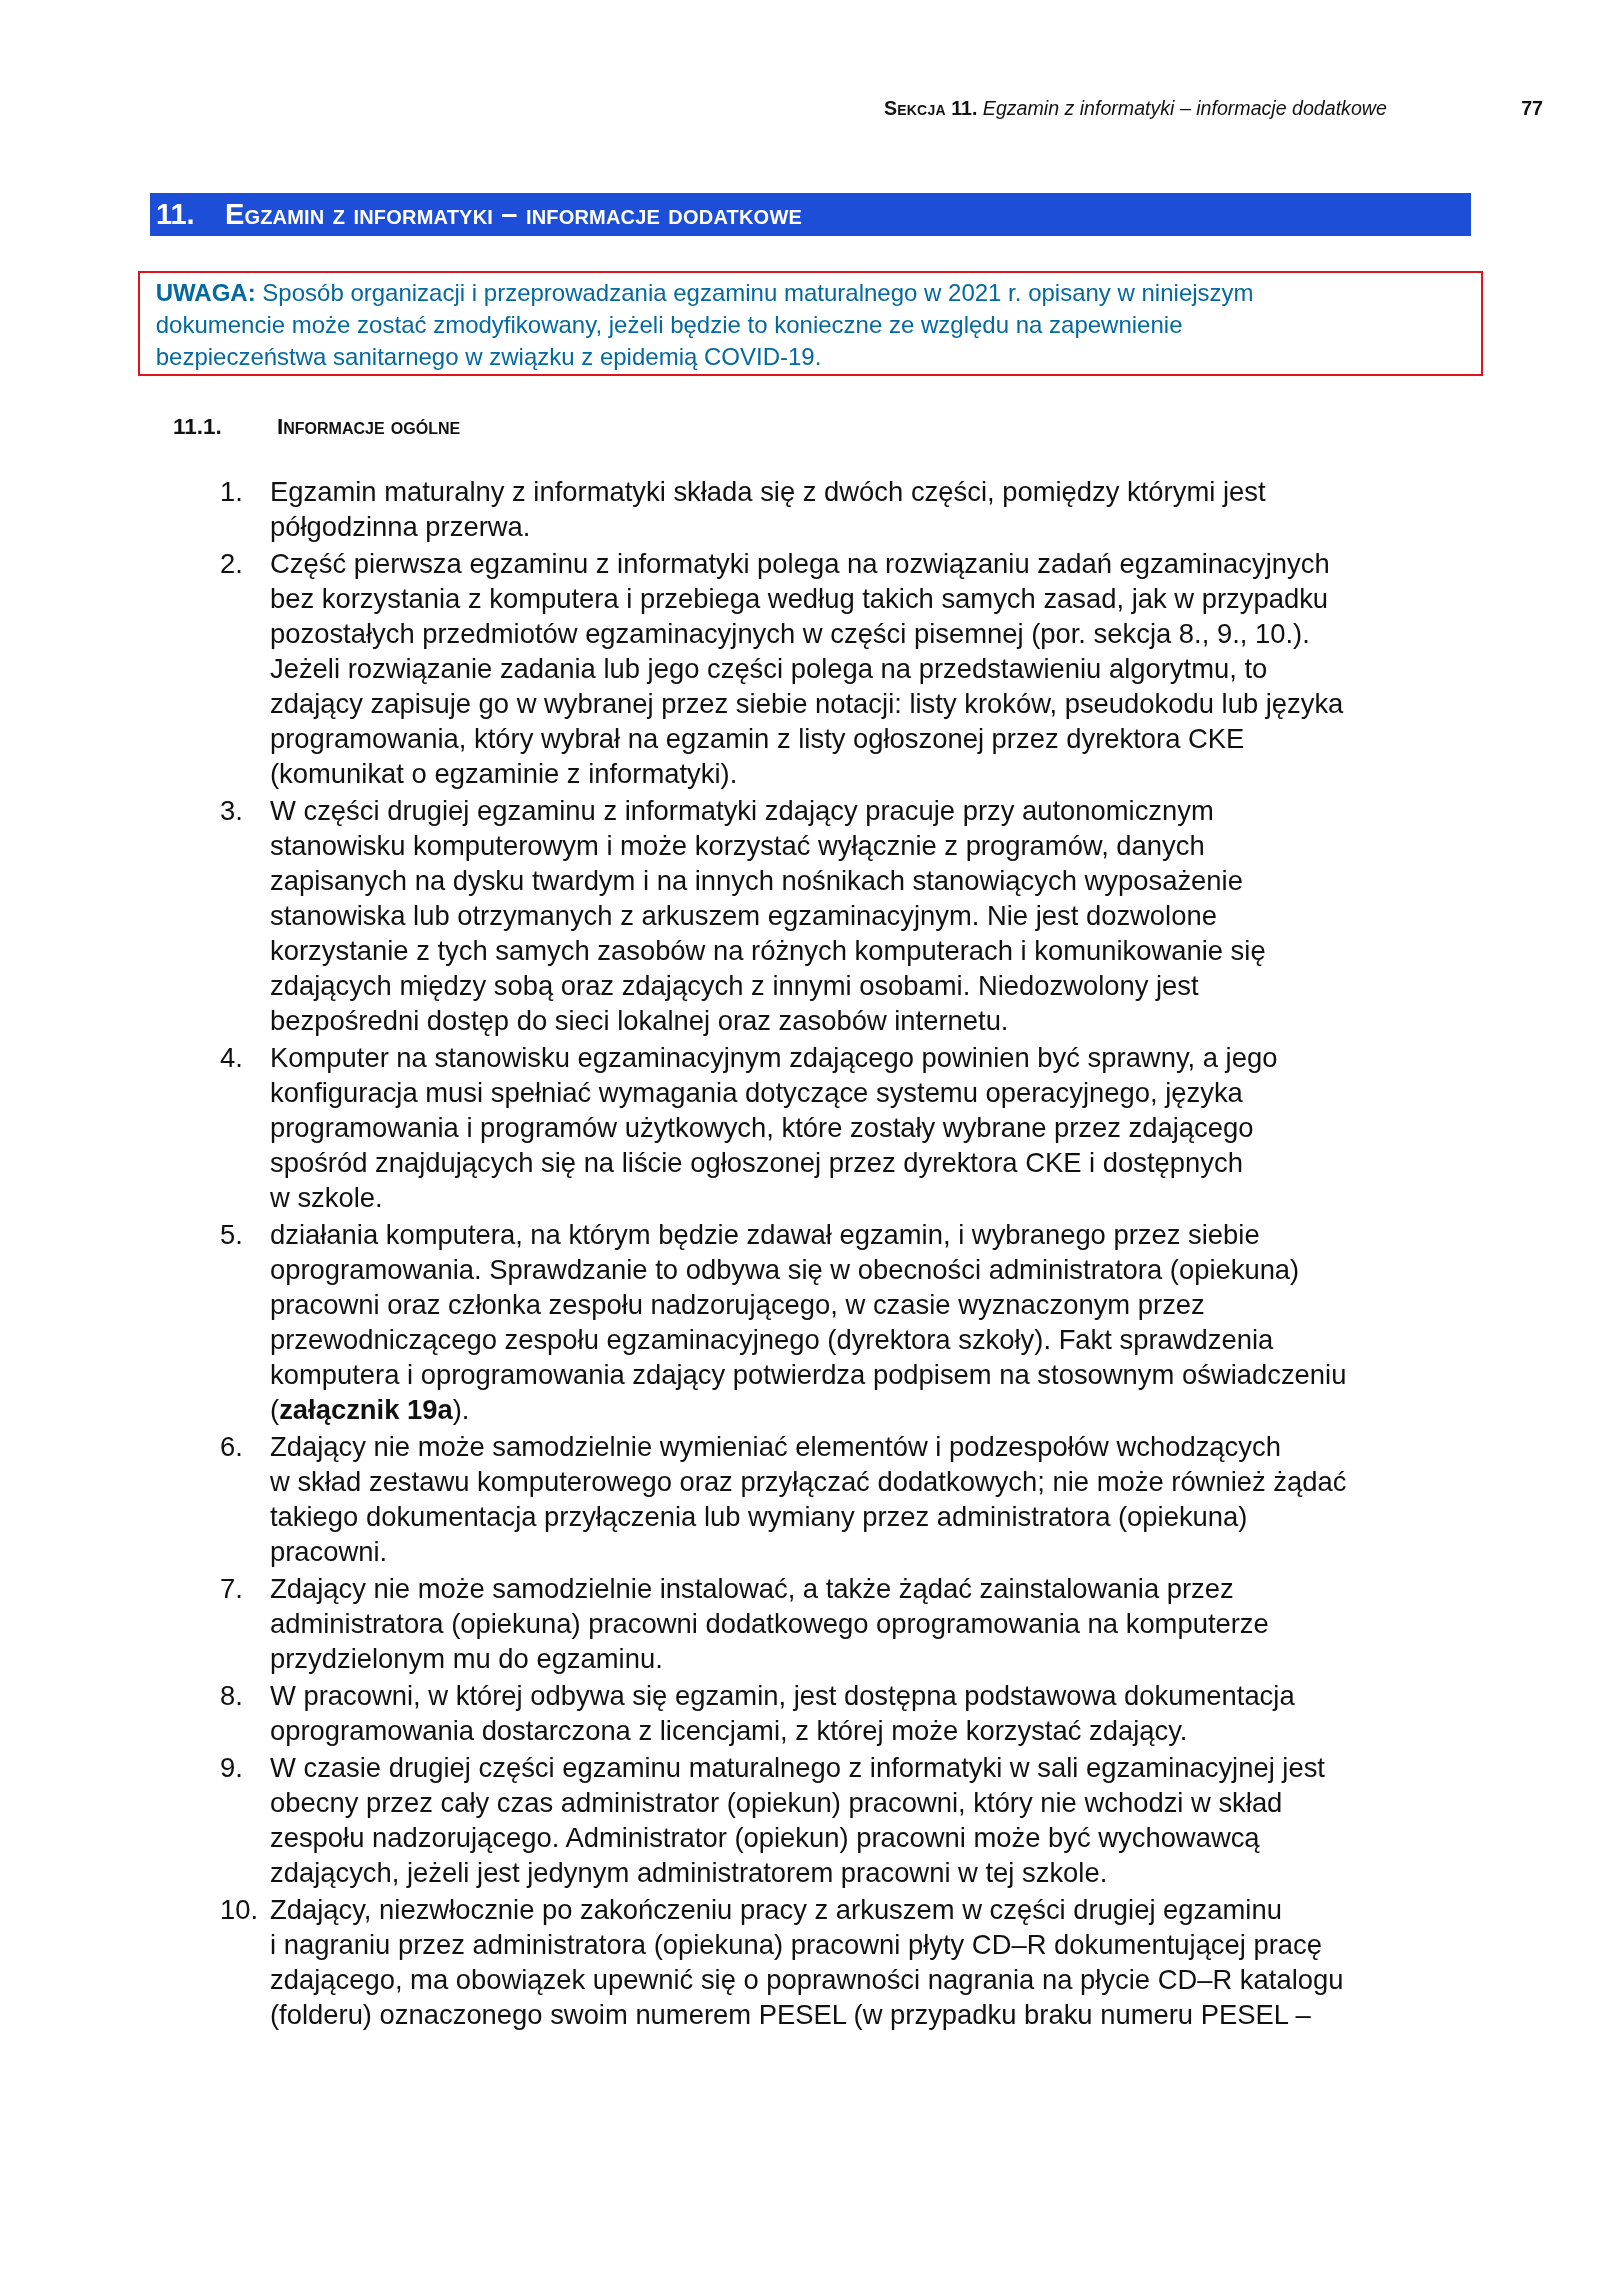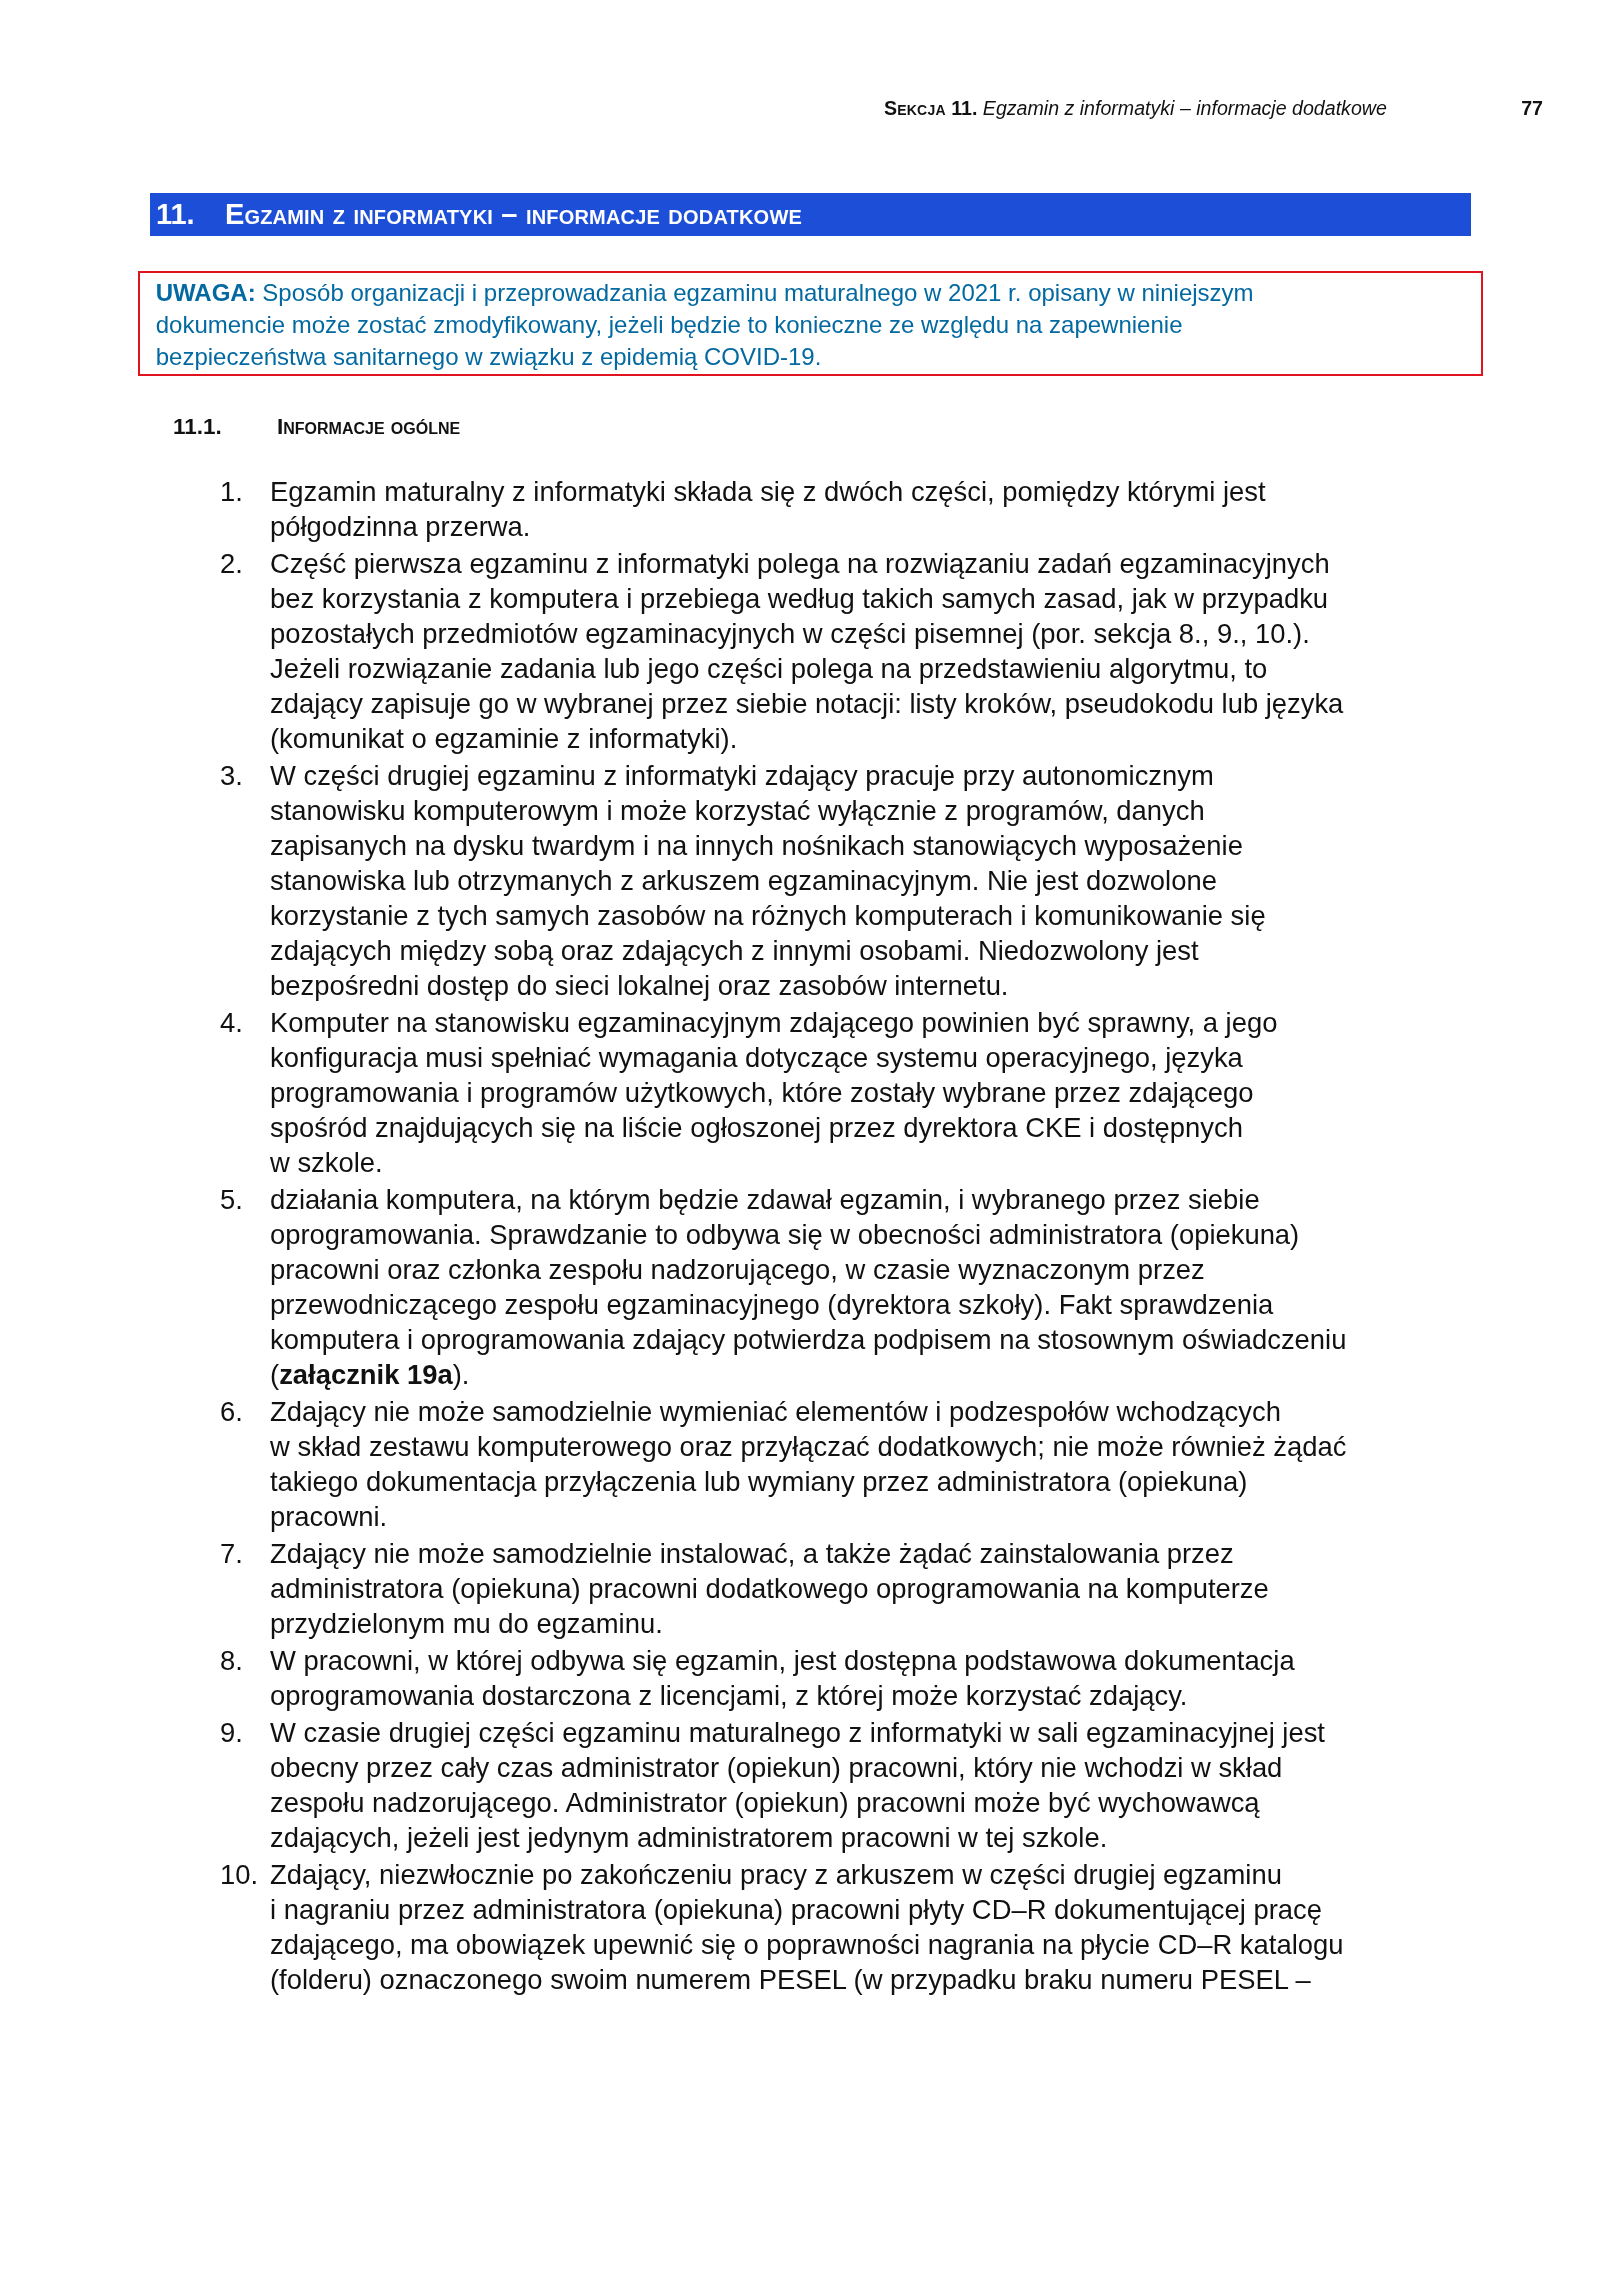--- a/index.html
+++ b/index.html
@@ -158,20 +158,21 @@
     <span class="line">Egzamin maturalny z informatyki składa się z dwóch części, pomiędzy którymi jest</span>
     <span class="line">półgodzinna przerwa.</span>
   </li>
   <li>
     <span class="item-num">2.</span>
     <span class="line">Część pierwsza egzaminu z informatyki polega na rozwiązaniu zadań egzaminacyjnych</span>
     <span class="line">bez korzystania z komputera i przebiega według takich samych zasad, jak w przypadku</span>
     <span class="line">pozostałych przedmiotów egzaminacyjnych w części pisemnej (por. sekcja 8., 9., 10.).</span>
     <span class="line">Jeżeli rozwiązanie zadania lub jego części polega na przedstawieniu algorytmu, to</span>
     <span class="line">zdający zapisuje go w wybranej przez siebie notacji: listy kroków, pseudokodu lub języka</span>
+    <span class="line">programowania, który wybrał na egzamin z listy ogłoszonej przez dyrektora CKE</span>
     <span class="line">(komunikat o egzaminie z informatyki).</span>
   </li>
   <li>
     <span class="item-num">3.</span>
     <span class="line">W części drugiej egzaminu z informatyki zdający pracuje przy autonomicznym</span>
     <span class="line">stanowisku komputerowym  i może korzystać wyłącznie z programów, danych</span>
     <span class="line">zapisanych na dysku twardym i na innych nośnikach stanowiących wyposażenie</span>
     <span class="line">stanowiska lub otrzymanych z arkuszem egzaminacyjnym. Nie jest dozwolone</span>
     <span class="line">korzystanie z tych samych zasobów na różnych komputerach i komunikowanie się</span>
     <span class="line">zdających między sobą oraz zdających z innymi osobami. Niedozwolony jest</span>

